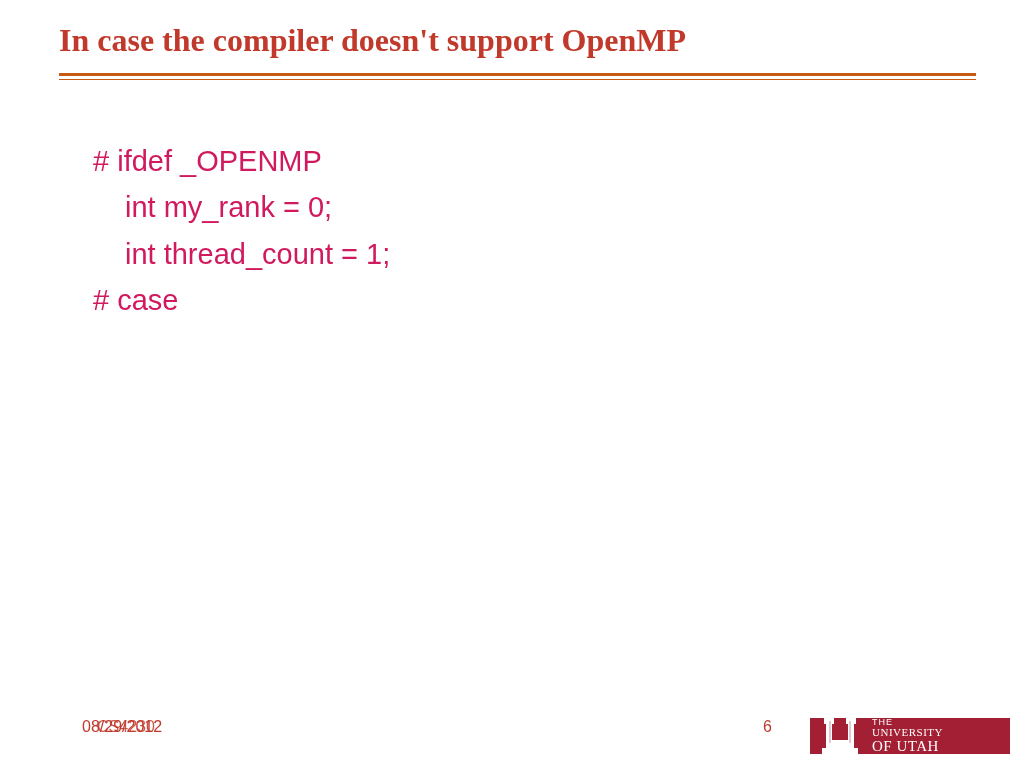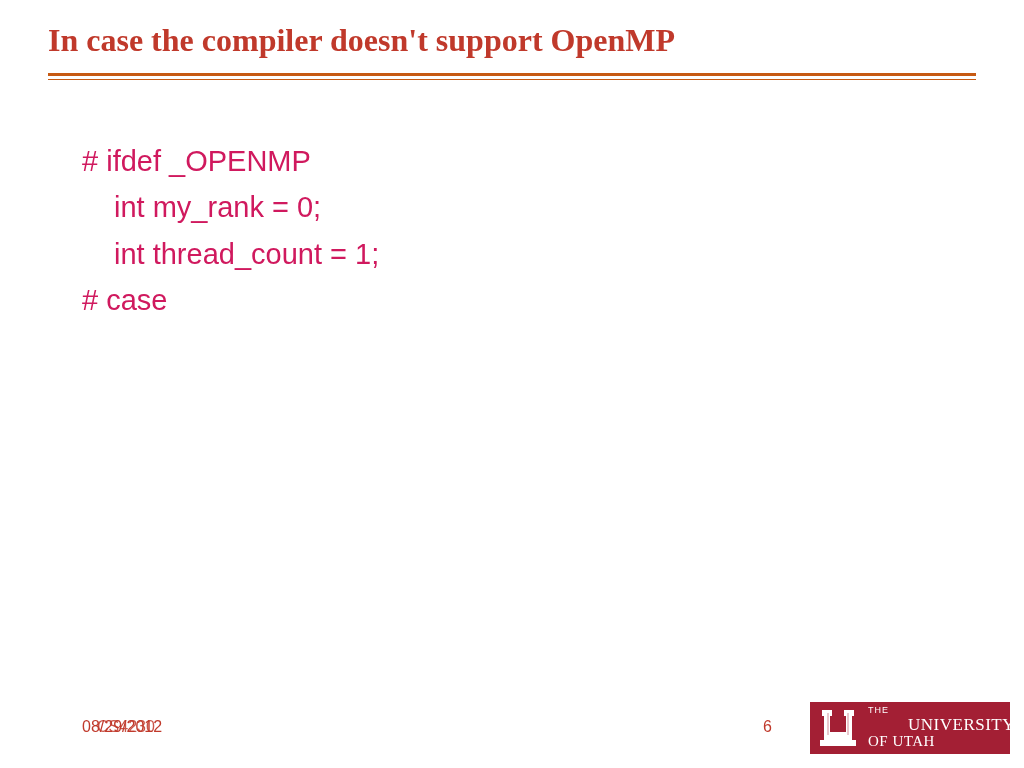--- a/index.html
+++ b/index.html
@@ -8,20 +8,21 @@
     height: 768px;
     background: #ffffff;
     font-family: Arial, Helvetica, sans-serif;
     position: relative;
     overflow: hidden;
   }
   .slide {
     width: 100%;
     height: 100%;
     position: relative;
+    padding-left: 11px;
   }
   .title {
     font-family: "Comic Sans MS", "Comic Sans", cursive;
     font-weight: bold;
     font-size: 32px;
     color: #c0392b;
     padding: 22px 0 0 48px;
   }
   .rule-wrap {
     margin: 14px 48px 0 48px;
@@ -63,21 +64,21 @@
     right: 252px;
     bottom: 32px;
     font-size: 16px;
     color: #c0392b;
   }
   .logo {
     position: absolute;
     right: 14px;
     bottom: 14px;
     width: 200px;
-    height: 52px;
+    height: 36px;
     background: #a31f34;
     color: #ffffff;
     display: flex;
     align-items: center;
     padding-left: 8px;
   }
   .logo .u-block {
     width: 44px;
     height: 44px;
     position: relative;
@@ -89,23 +90,22 @@
   .logo .text {
     margin-left: 10px;
     line-height: 1.05;
   }
   .logo .the {
     font-size: 9px;
     letter-spacing: 1px;
   }
   .logo .uni {
     font-family: Georgia, "Times New Roman", serif;
-    font-size: 17px;
+    font-size: 11px;
     letter-spacing: 0.5px;
-    margin-left: 40px;
   }
   .logo .utah {
     font-family: Georgia, "Times New Roman", serif;
     font-size: 15px;
     letter-spacing: 0.5px;
   }
 </style>
 </head>
 <body>
 

